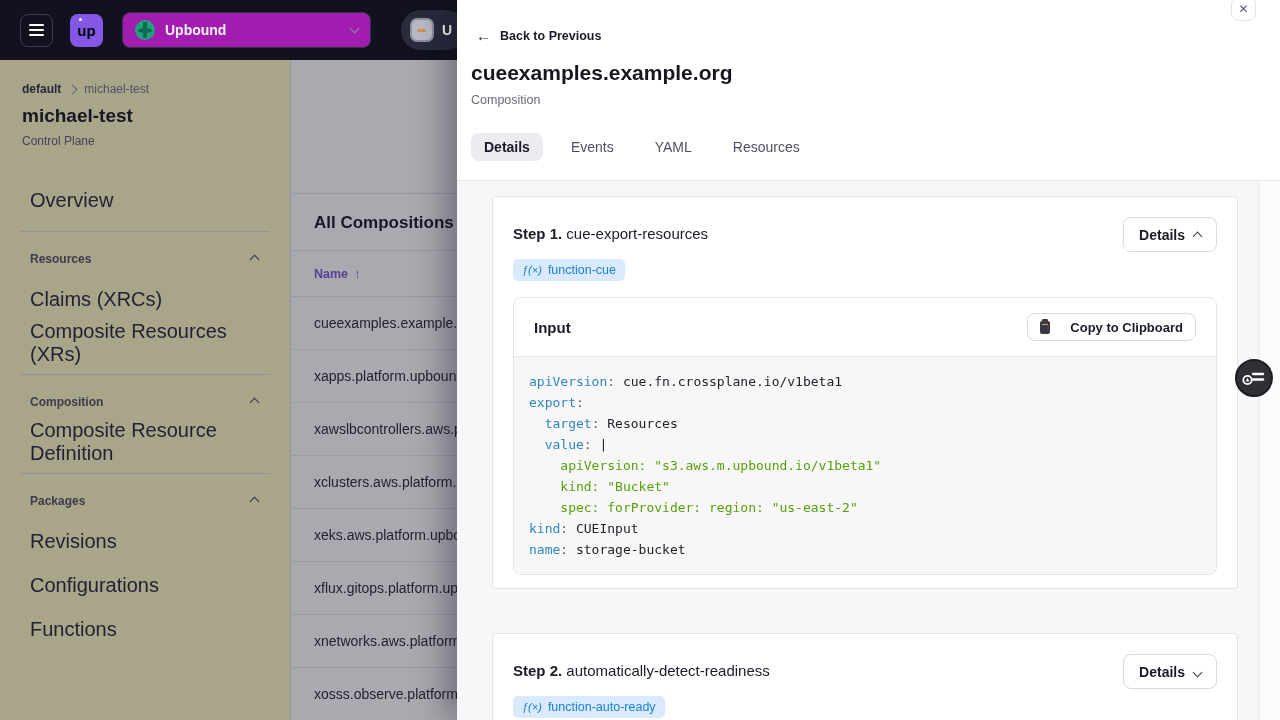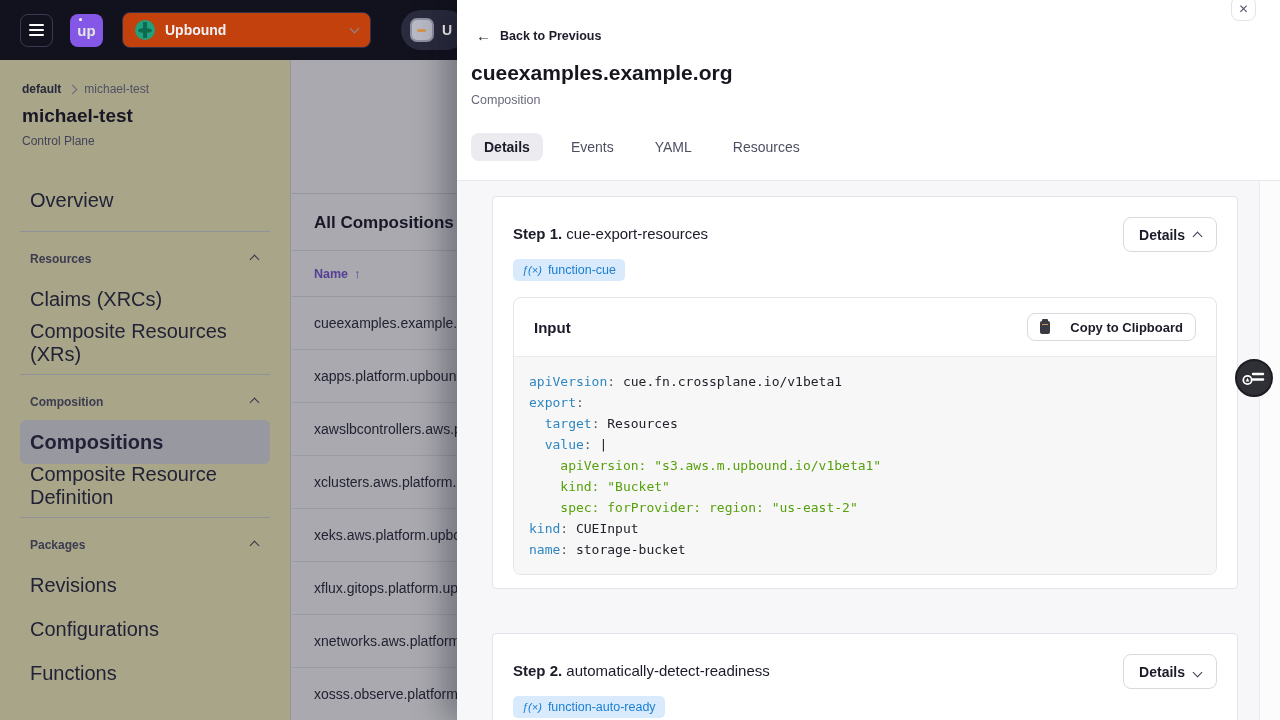--- a/index.html
+++ b/index.html
@@ -5,24 +5,24 @@
   * { margin:0; padding:0; box-sizing:border-box; }
   html,body { width:1280px; height:720px; overflow:hidden; }
   body { font-family:"Liberation Sans", sans-serif; background:#fff; }
   #app { position:relative; width:1280px; height:720px; overflow:hidden; }
 
   
   .topbar { position:absolute; left:0; top:0; width:1280px; height:60px; background:#12121e; display:flex; align-items:center; z-index:1; }
   .icon-btn { width:33px; height:33px; border:1.5px solid #3a3a4f; border-radius:8px; display:flex; align-items:center; justify-content:center; margin-left:20px; cursor:pointer; }
   .burger { display:flex; flex-direction:column; gap:3px; }
   .burger span { display:block; width:15px; height:2px; background:#fff; border-radius:1px; }
-  .uplogo { width:33px; height:33px; background:#8557e6; border-radius:8px; margin-left:17px; display:flex; align-items:center; justify-content:center; color:#e5e5e5; font-weight:700; font-size:15px; cursor:pointer; }
+  .uplogo { width:33px; height:33px; background:#8557e6; border-radius:8px; margin-left:17px; display:flex; align-items:center; justify-content:center; color:#000000; font-weight:700; font-size:15px; cursor:pointer; }
   .uplogo i { font-style:normal; position:relative; }
   .uplogo i:before { content:""; position:absolute; left:2px; top:-4px; width:3px; height:3px; border-radius:50%; background:#fff; }
-  .org-switch { margin-left:19px; width:249px; height:36px; background:#c2410c; border:1px solid #31314a; border-radius:8px; display:flex; align-items:center; padding:0 12px; cursor:pointer; }
+  .org-switch { margin-left:19px; width:249px; height:36px; background:#a21caf; border:1px solid #31314a; border-radius:8px; display:flex; align-items:center; padding:0 12px; cursor:pointer; }
   .brandmark { width:20px; height:20px; border-radius:50%; background:#1fa17e; position:relative; overflow:hidden; flex:0 0 auto; }
   .brandmark:before { content:""; position:absolute; left:8px; top:2px; width:4px; height:16px; background:#0e6b52; }
   .brandmark:after { content:""; position:absolute; left:3px; top:8px; width:14px; height:5px; border-radius:50%; background:#0e6b52; }
   .org-switch .lbl { color:#f2f2f6; font-size:14px; font-weight:700; margin-left:10px; flex:1; }
   .chev { display:inline-block; width:7px; height:7px; border-right:1.6px solid currentColor; border-bottom:1.6px solid currentColor; }
   .chev.down { transform:rotate(45deg); }
   .chev.up { transform:rotate(225deg); }
   .org-switch .chev { color:#8e8ea3; margin-top:-3px; }
   .ctx-pill { margin-left:30px; height:40px; background:#2b2b3e; border-radius:20px; display:flex; align-items:center; padding:0 14px 0 9px; cursor:pointer; }
   .ctx-ic { width:24px; height:24px; background:#b9bac6; border:2px solid #8f90a0; border-radius:7px; position:relative; }
@@ -139,21 +139,20 @@
             <span>Resources</span>
             <span class="chev up"></span>
           </div>
           <div class="nav-link">Claims (XRCs)</div>
           <div class="nav-link">Composite Resources (XRs)</div>
           <div class="nav-div"></div>
           <div class="nav-sec">
             <span>Composition</span>
             <span class="chev up"></span>
           </div>
-          <div class="nav-link active">Compositions</div>
           <div class="nav-link">Composite Resource Definition</div>
           <div class="nav-div"></div>
           <div class="nav-sec">
             <span>Packages</span>
             <span class="chev up"></span>
           </div>
           <div class="nav-link">Revisions</div>
           <div class="nav-link">Configurations</div>
           <div class="nav-link">Functions</div>
         </div>

